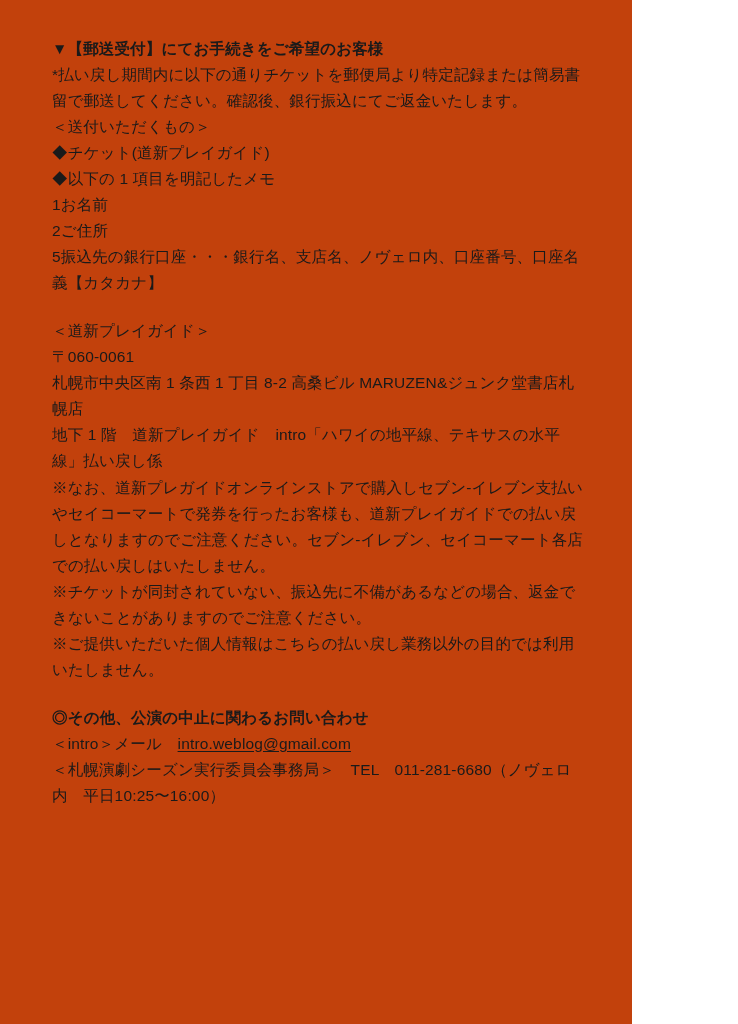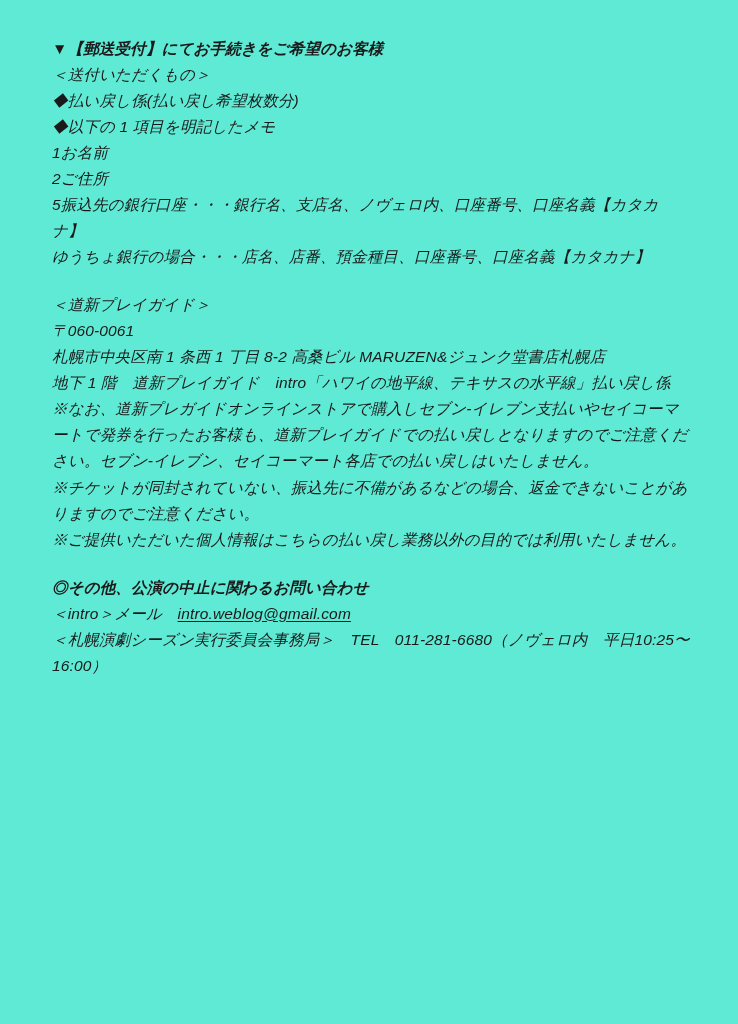--- a/index.html
+++ b/index.html
@@ -9,26 +9,25 @@
   }
   body {
     width: 738px;
     height: 1024px;
     font-family: "Liberation Sans", sans-serif;
     color: #1a1a1a;
     -webkit-font-smoothing: antialiased;
   }
   .page {
     position: relative;
-    width: 738px;
+    width: 632px;
     height: 1024px;
     box-sizing: border-box;
     padding: 36px 48px 20px 52px;
-    background: #5eead4;
-    font-style: italic;
+    background: #c2410c;
   }
   .doc {
     font-size: 15.5px;
     line-height: 1.68;
     letter-spacing: 0.01em;
   }
   .para {
     margin: 0;
     padding: 0;
   }
@@ -44,27 +43,27 @@
     text-underline-offset: 2px;
   }
 </style>
 </head>
 <body>
 
 <div class="page">
   <div class="doc">
 
     <p class="para bold">▼【郵送受付】にてお手続きをご希望のお客様</p>
+    <p class="para">*払い戻し期間内に以下の通りチケットを郵便局より特定記録または簡易書留で郵送してください。確認後、銀行振込にてご返金いたします。</p>
     <p class="para">＜送付いただくもの＞</p>
-    <p class="para">◆払い戻し係(払い戻し希望枚数分)</p>
+    <p class="para">◆チケット(道新プレイガイド)</p>
     <p class="para">◆以下の 1 項目を明記したメモ</p>
     <p class="para">1お名前</p>
     <p class="para">2ご住所</p>
     <p class="para">5振込先の銀行口座・・・銀行名、支店名、ノヴェロ内、口座番号、口座名義【カタカナ】</p>
-    <p class="para">ゆうちょ銀行の場合・・・店名、店番、預金種目、口座番号、口座名義【カタカナ】</p>
 
     <div class="spacer-md"></div>
 
     <p class="para">＜道新プレイガイド＞</p>
     <p class="para">〒060-0061</p>
     <p class="para">札幌市中央区南 1 条西 1 丁目 8-2 高桑ビル MARUZEN&amp;ジュンク堂書店札幌店</p>
     <p class="para">地下 1 階　道新プレイガイド　intro「ハワイの地平線、テキサスの水平線」払い戻し係</p>
     <p class="para">※なお、道新プレガイドオンラインストアで購入しセブン-イレブン支払いやセイコーマートで発券を行ったお客様も、道新プレイガイドでの払い戻しとなりますのでご注意ください。セブン-イレブン、セイコーマート各店での払い戻しはいたしません。</p>
     <p class="para">※チケットが同封されていない、振込先に不備があるなどの場合、返金できないことがありますのでご注意ください。</p>
     <p class="para">※ご提供いただいた個人情報はこちらの払い戻し業務以外の目的では利用いたしません。</p>

